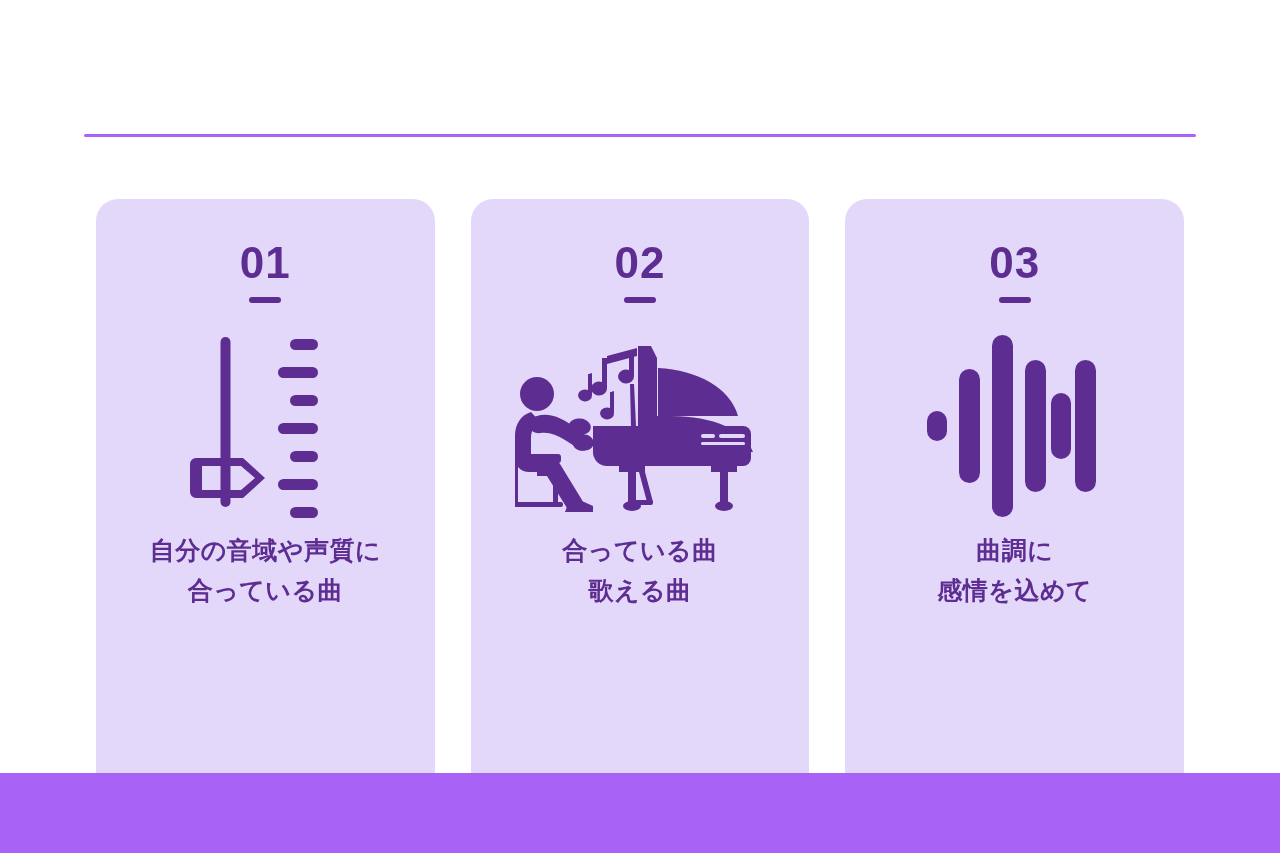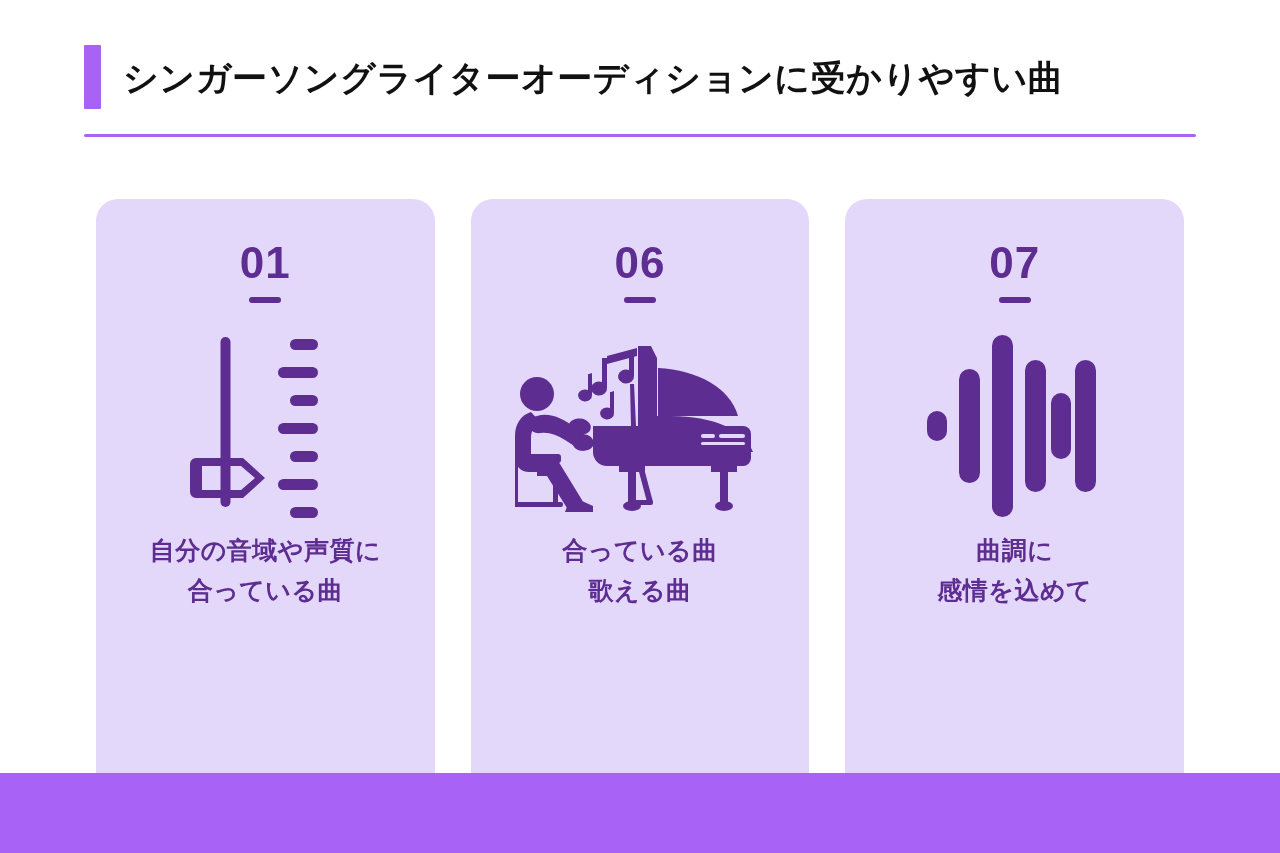--- a/index.html
+++ b/index.html
@@ -117,24 +117,20 @@
     top: 773px;
     width: 1280px;
     height: 80px;
     background: #A862F5;
   }
 </style>
 </head>
 <body>
 
 <div class="header">
-  <div class="title-row">
-    <div class="accent-bar"></div>
-    <div class="page-title">シンガーソングライターオーディションに受かりやすい曲</div>
-  </div>
   <div class="header-divider"></div>
 </div>
 
 <div class="cards">
 
   <div class="card">
     <div class="card-number">01</div>
     <div class="number-underline"></div>
     <div class="card-icon">
       <svg width="150" height="190" viewBox="0 0 150 190" aria-hidden="true">
@@ -153,21 +149,21 @@
           <rect x="88" y="148" width="40" height="11" rx="5.5"></rect>
           <rect x="100" y="176" width="28" height="11" rx="5.5"></rect>
         </g>
       </svg>
     </div>
     <div class="card-label">自分の音域や声質に
 合っている曲</div>
   </div>
 
   <div class="card">
-    <div class="card-number">06</div>
+    <div class="card-number">02</div>
     <div class="number-underline"></div>
     <div class="card-icon">
       <svg width="250" height="180" viewBox="0 0 250 180" aria-hidden="true">
         <g fill="#5E2D91">
 
           <path d="M123 10 h13 l6 12 v58 h14 c42 0 74 14 82 36 h-115 z"></path>
           <path d="M143 32 c40 2 72 20 80 48 h-80 z" fill="#5E2D91"></path>
 
           <path d="M78 90 h150 a8 8 0 0 1 8 8 v24 a8 8 0 0 1 -8 8 H92 a14 14 0 0 1 -14 -14 z"></path>
 
@@ -211,21 +207,21 @@
           <path d="M119 14 v26 a8 7 0 1 1 -5 -6 v-20 z"></path>
           <path d="M96 56 l3 -1 v22 a7 6 0 1 1 -4 -5 v-16 z"></path>
         </g>
       </svg>
     </div>
     <div class="card-label">合っている曲
 歌える曲</div>
   </div>
 
   <div class="card">
-    <div class="card-number">07</div>
+    <div class="card-number">03</div>
     <div class="number-underline"></div>
     <div class="card-icon">
       <svg width="180" height="190" viewBox="0 0 180 190" aria-hidden="true">
         <g fill="#5E2D91">
           <rect x="2" y="80" width="20" height="30" rx="10"></rect>
           <rect x="34" y="38" width="21" height="114" rx="10.5"></rect>
           <rect x="67" y="4" width="21" height="182" rx="10.5"></rect>
           <rect x="100" y="29" width="21" height="132" rx="10.5"></rect>
           <rect x="126" y="62" width="20" height="66" rx="10"></rect>
           <rect x="150" y="29" width="21" height="132" rx="10.5"></rect>

